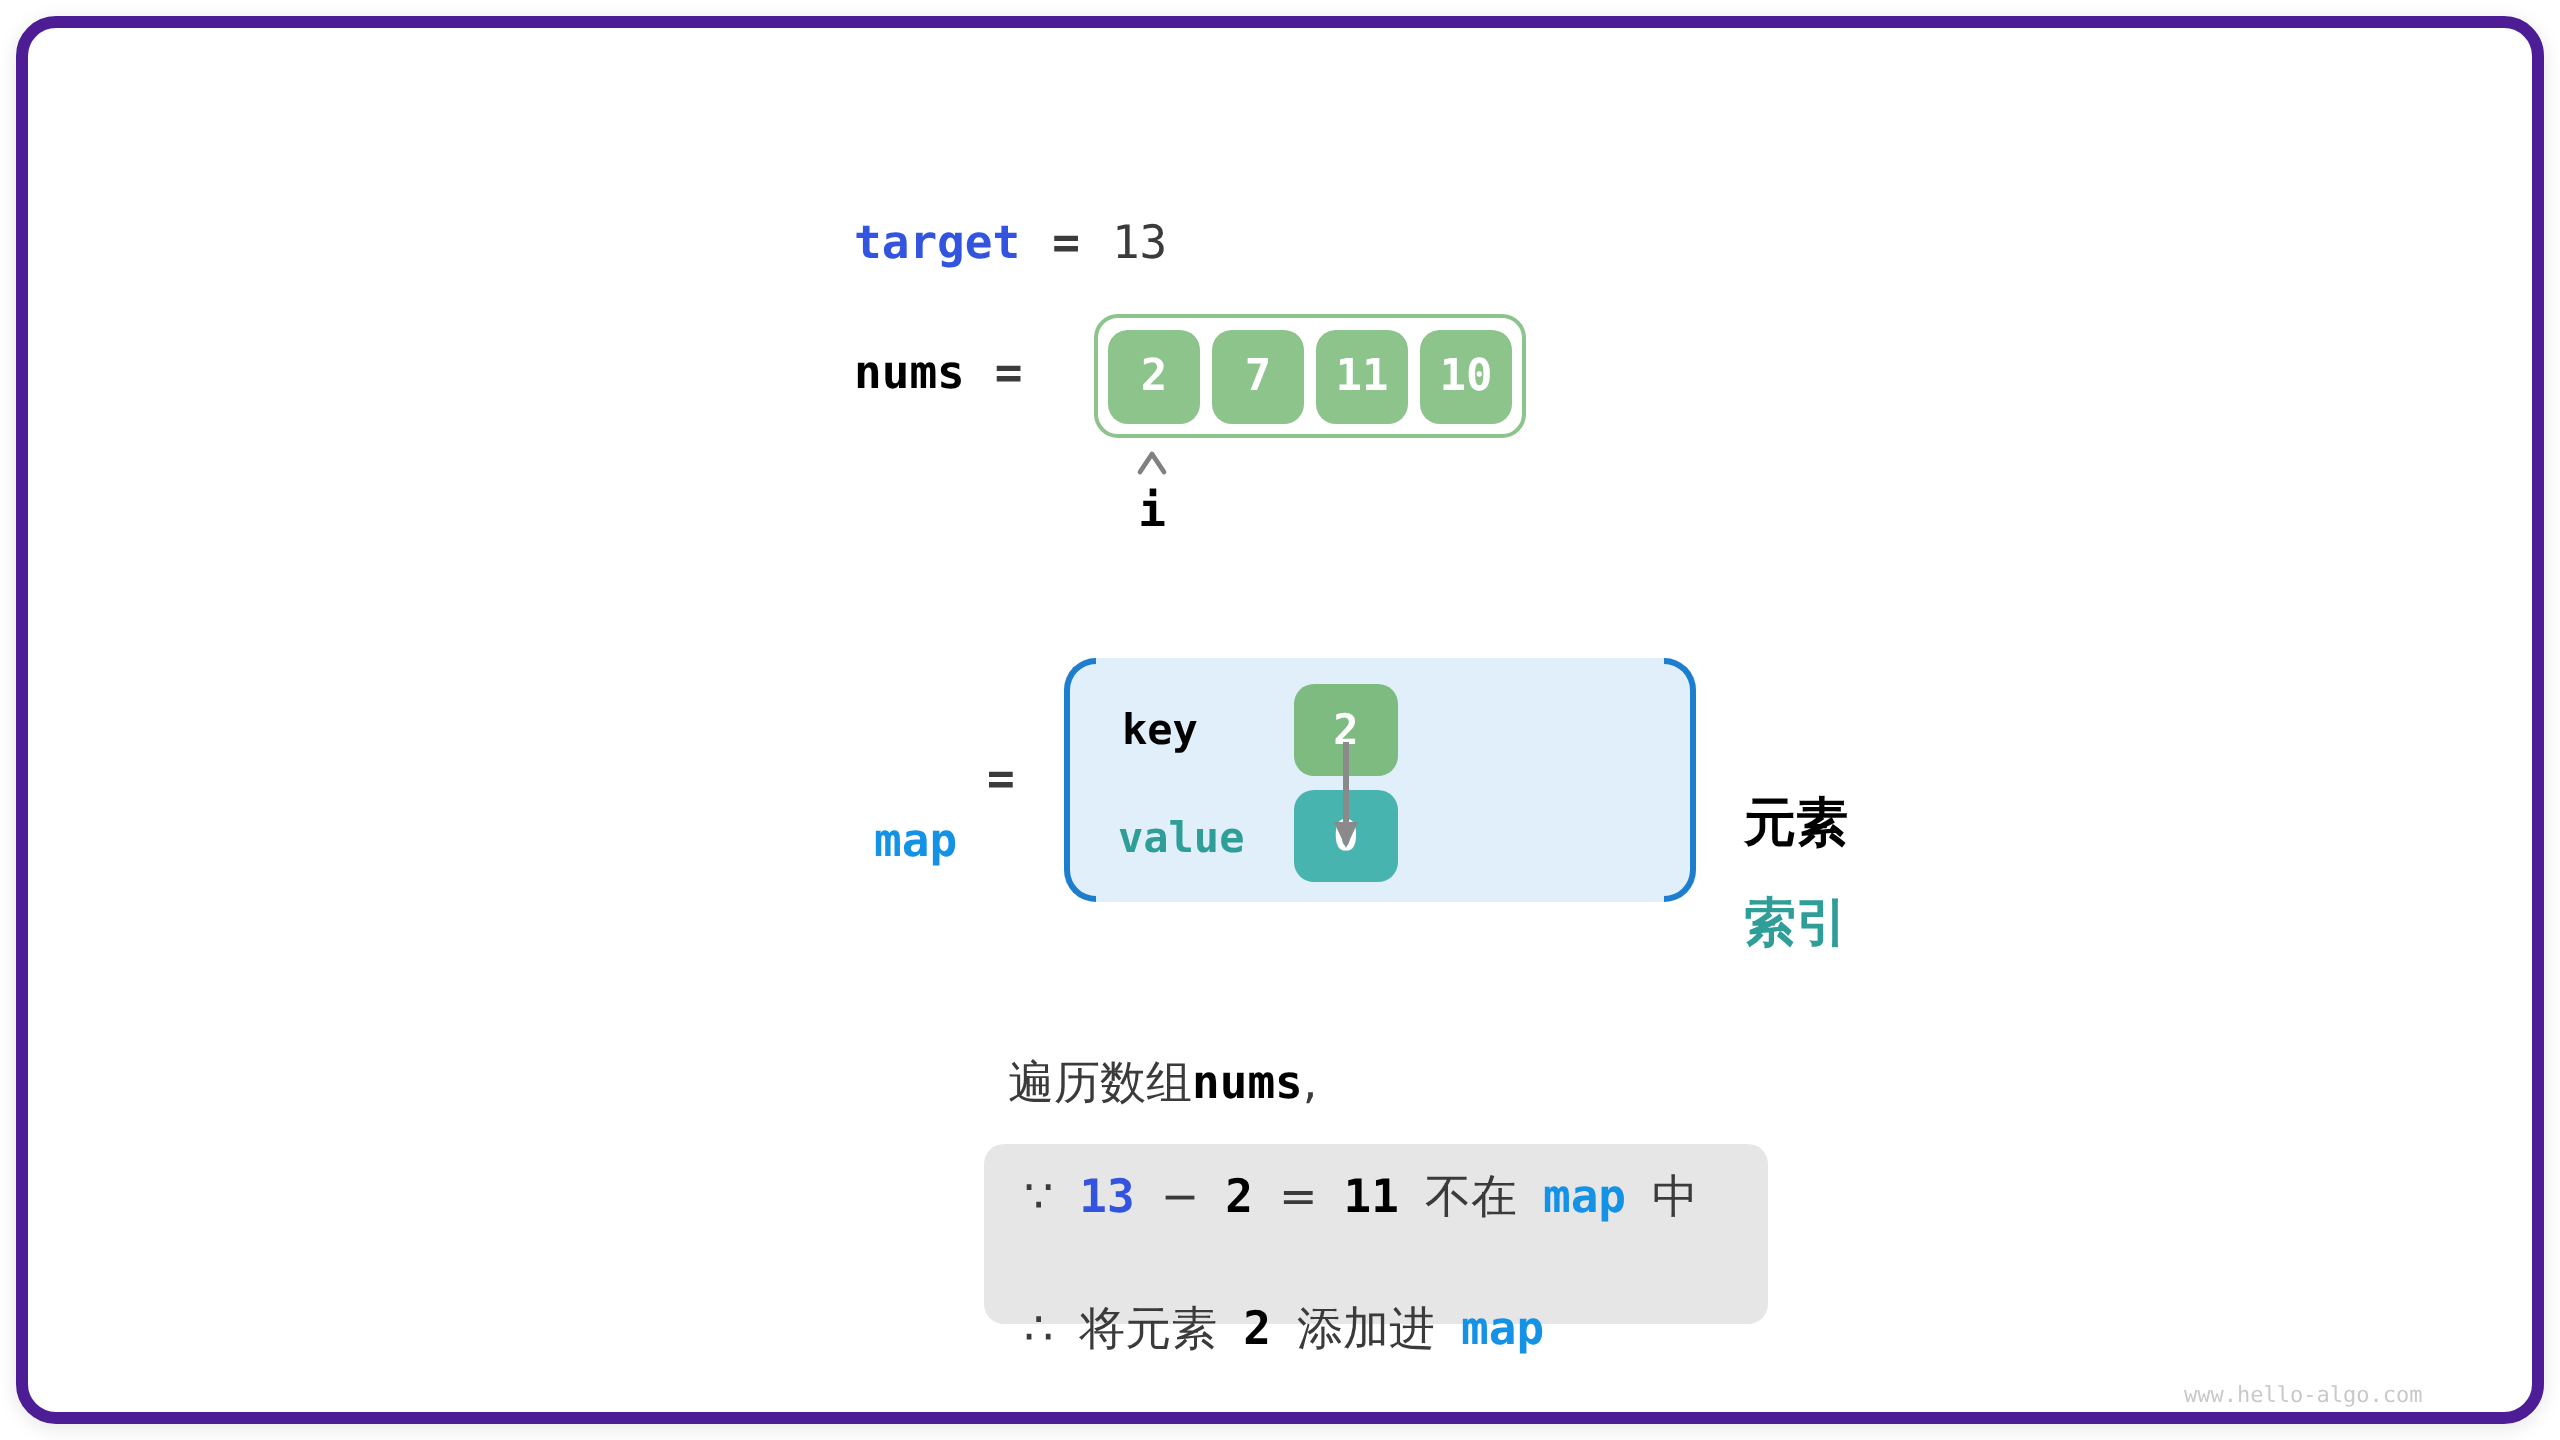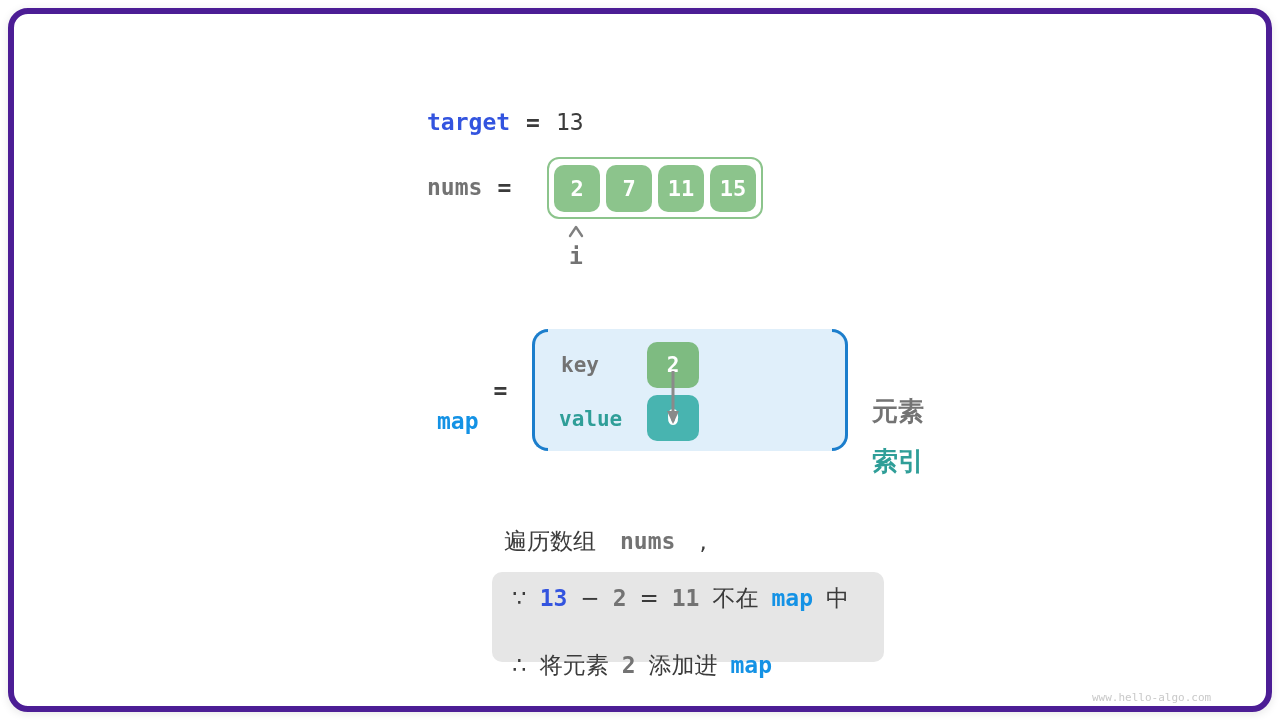--- a/index.html
+++ b/index.html
@@ -8,21 +8,21 @@
 
   .card {
     position: absolute; left: 8px; top: 8px; width: 1264px; height: 704px;
     background: #ffffff; border: 6px solid #4c1d95; border-radius: 20px;
     box-shadow: 0 2px 10px rgba(0,0,0,0.10);
   }
 
   .mono { font-family: "DejaVu Sans Mono", monospace; font-weight: bold; }
   .indigo { color: #3354df; }
   .cyan   { color: #1492e5; margin-top: 31px; }
-  .green  { color: #737373; }
+  .green  { color: #000000; }
   .teal   { color: #2f9e98; }
   .dark   { color: #3b3b3b; }
 
   
   .target-row { position: absolute; left: 413px; top: 95px; font-size: 23px; display: flex; align-items: baseline; gap: 16px; }
   .target-row .val { font-family: "DejaVu Sans Mono", monospace; font-weight: normal; }
 
   
   .nums-label { position: absolute; left: 413px; top: 160px; font-size: 23px; display: flex; gap: 15px; }
   .array-box {
@@ -57,21 +57,21 @@
   }
   .kv-key-cell { top: 13px; background: #7ebb81; }
   .kv-value-cell { top: 66px; background: #48b4b0; }
   .kv-arrow { position: absolute; left: 134px; top: 42px; }
 
   .side-label { position: absolute; left: 858px; font-size: 26px; font-weight: bold; margin-top: 40px; }
   .side-element { top: 340px; }
   .side-index { top: 390px; }
 
   
-  .caption { position: absolute; left: 490px; top: 512px; font-size: 23px; display: flex; align-items: baseline; gap: 24px; }
+  .caption { position: absolute; left: 490px; top: 512px; font-size: 23px; display: flex; align-items: baseline; gap: 0; }
   .reason-box {
     position: absolute; left: 478px; top: 558px; width: 392px; height: 90px;
     background: #e6e6e6; border-radius: 10px;
     display: flex; flex-direction: column; justify-content: center; gap: 7px; padding-left: 20px;
   }
   .reason-line { font-size: 23px; display: flex; align-items: baseline; gap: 13px; }
 
   .watermark {
     position: absolute; left: 1078px; top: 677px; font-size: 11px;
     font-family: "DejaVu Sans Mono", monospace; color: #c9c9c9; font-weight: normal;
@@ -89,21 +89,21 @@
   </div>
 
   <div class="nums-label">
     <span class="mono green">nums</span>
     <span class="mono dark">=</span>
   </div>
   <div class="array-box">
     <div class="cell">2</div>
     <div class="cell">7</div>
     <div class="cell">11</div>
-    <div class="cell">15</div>
+    <div class="cell">10</div>
   </div>
   <div class="pointer-caret">
     <svg width="18" height="15" viewBox="0 0 18 15">
       <polyline points="3,12 9,3 15,12" fill="none" stroke="#808080" stroke-width="2.4" stroke-linecap="round" stroke-linejoin="round"></polyline>
     </svg>
   </div>
   <div class="pointer-i mono green">i</div>
 
   <div class="map-label">
     <span class="mono cyan">map</span>

